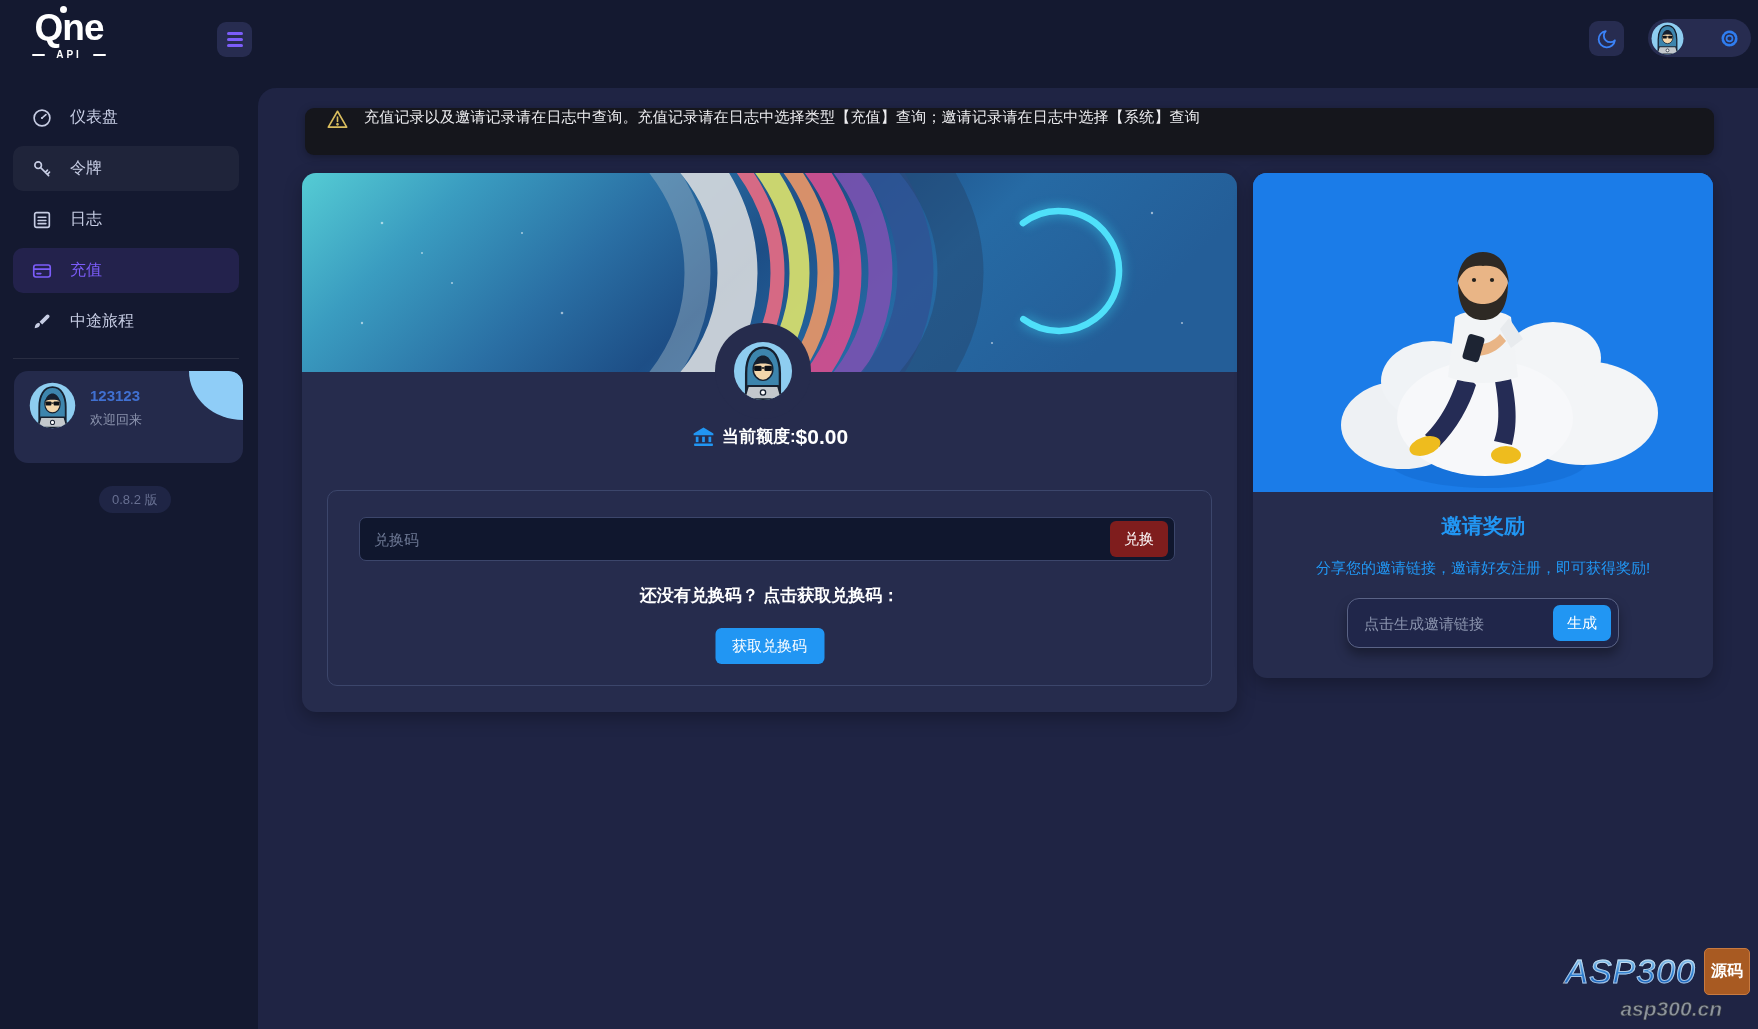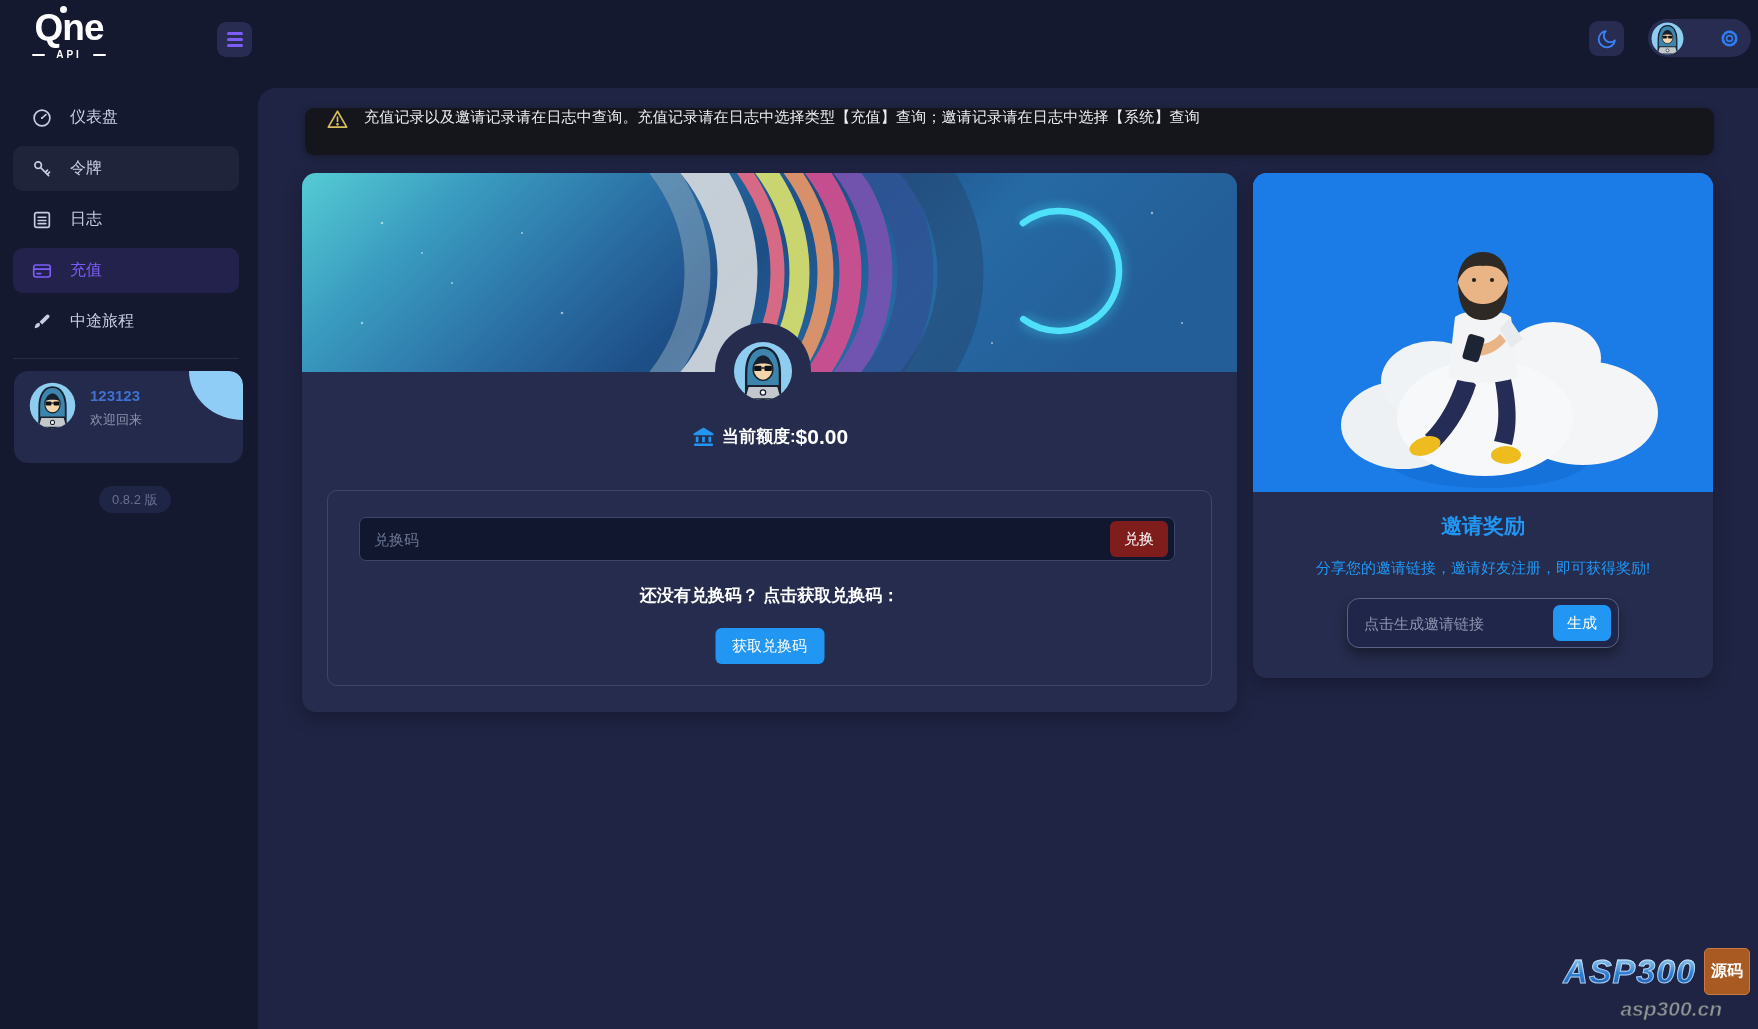--- a/index.html
+++ b/index.html
@@ -108,21 +108,21 @@
     border:none; outline:none; color:#dfe4f2; font-size:15px; padding:0 0 0 16px;
     font-family:"Liberation Sans","DejaVu Sans",sans-serif; }
   .invite-input::placeholder { color:#8a93ad; }
   .generate-btn { position:absolute; right:7px; top:6px; width:58px; height:36px;
     background:#2196f3; color:#fff; border:none; border-radius:7px; font-size:15px; cursor:pointer;
     font-family:inherit; }
 
   
   .watermark { position:absolute; right:8px; bottom:8px; text-align:right; z-index:9; }
   .wm-row1 { display:flex; align-items:center; justify-content:flex-end; gap:8px; }
-  .wm-main { font-size:34px; font-weight:700; font-style:italic; letter-spacing:1px;
+  .wm-main { font-size:34px; font-weight:400; font-style:italic; letter-spacing:1px;
     background:linear-gradient(180deg,#9fd4f5 10%,#2e7fd0 55%,#1a5fb8 90%);
     -webkit-background-clip:text; background-clip:text; color:transparent;
     -webkit-text-stroke:1px rgba(235,242,248,0.65); }
   .wm-badge { font-size:16px; font-weight:700; color:#ffffff; background:#a85a22;
     border:1px solid #c87a40; border-radius:5px; padding:12px 6px; font-style:normal; }
   .wm-domain { font-size:21px; font-weight:800; font-style:italic; color:#8e959e;
     -webkit-text-stroke:0.8px rgba(40,44,52,0.8); margin-top:2px; margin-right:28px; }
 
   svg.icon { display:block; }
 </style>

